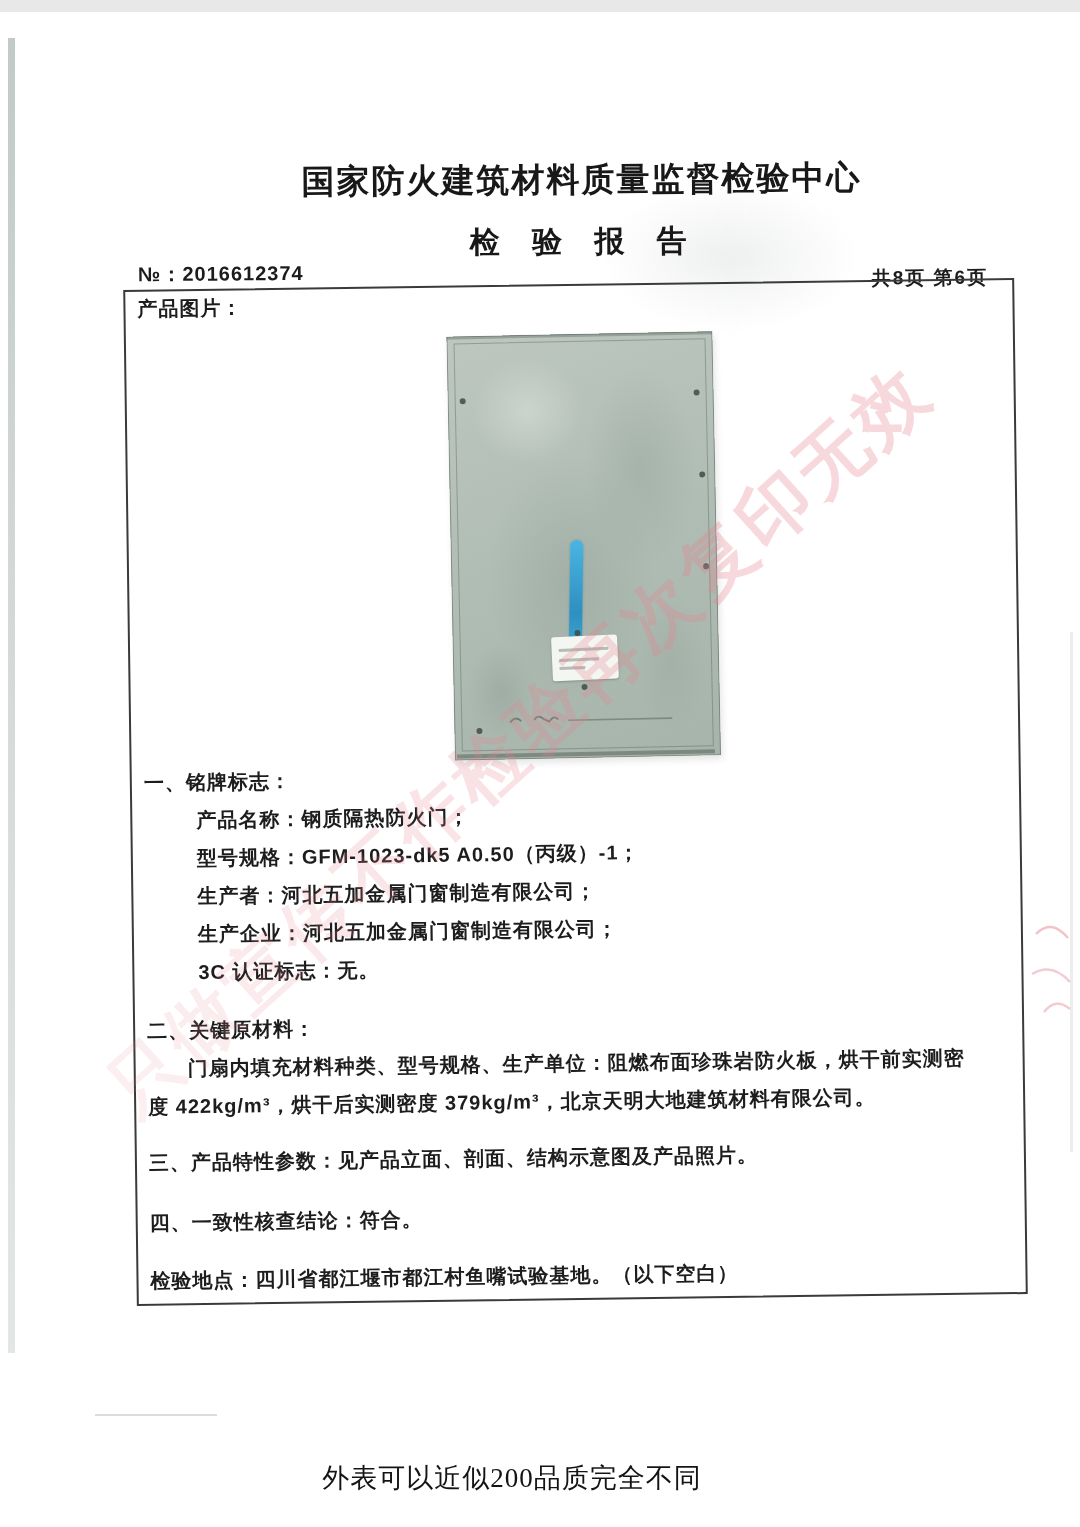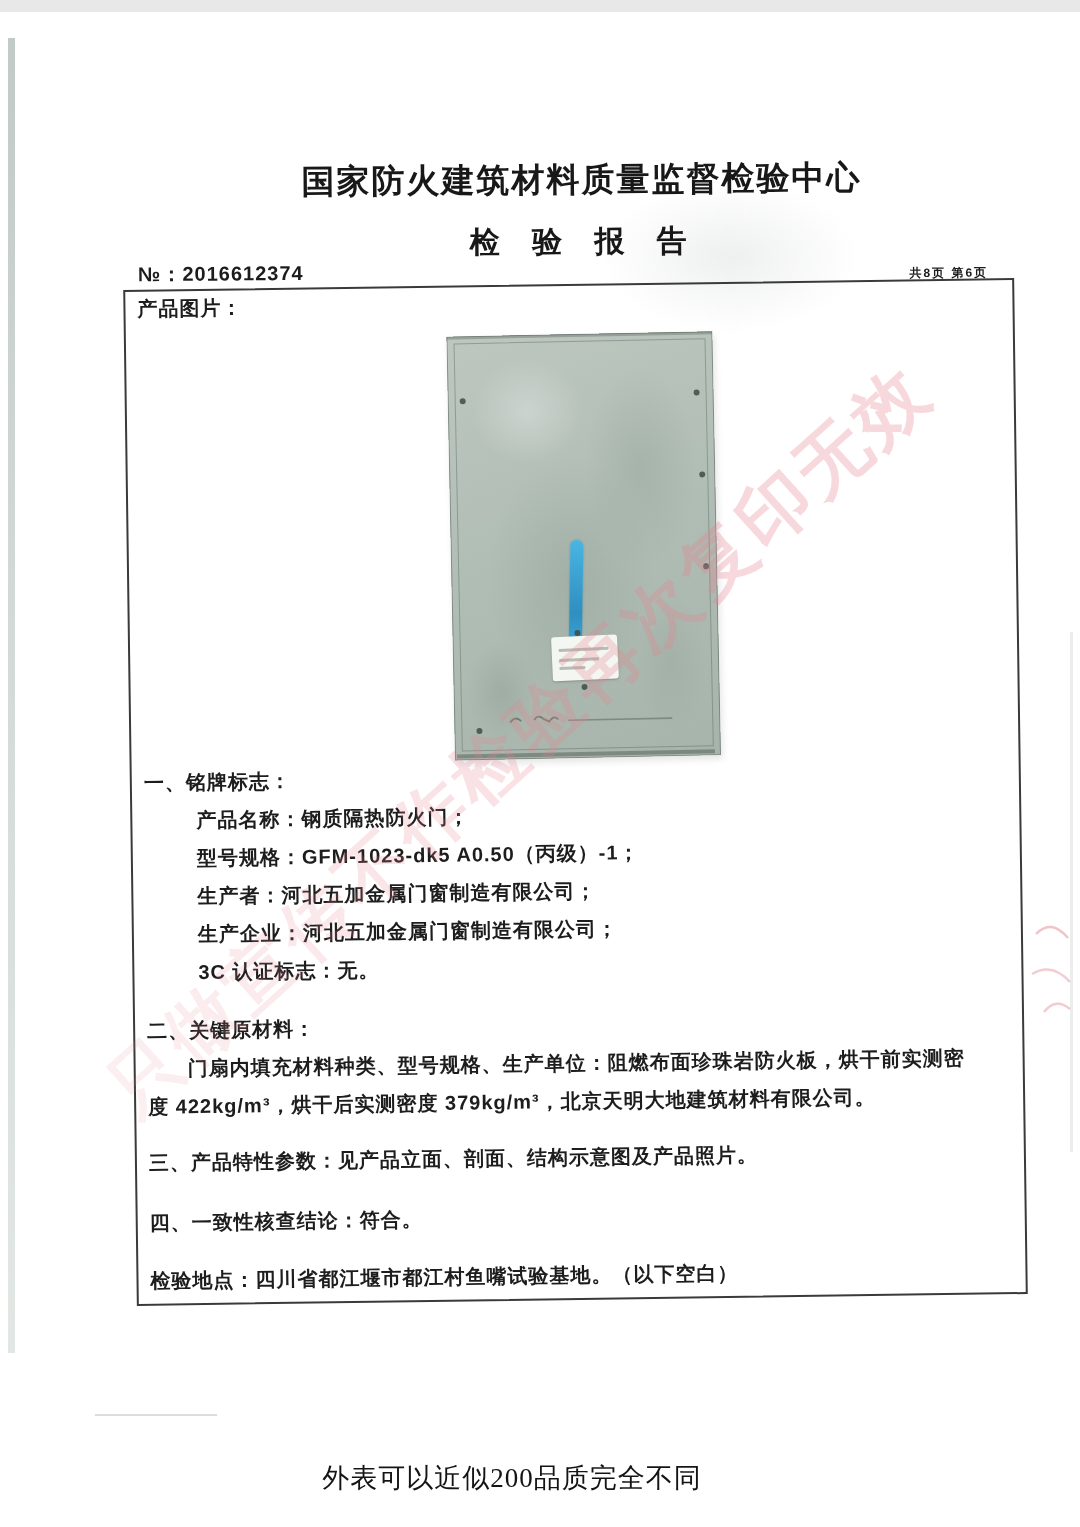--- a/index.html
+++ b/index.html
@@ -16,21 +16,21 @@
   .edge-bottomline{position:absolute;left:95px;top:1402px;width:122px;height:2px;background:#cfd5d2;opacity:.8;}
   .smudge{position:absolute;left:600px;top:170px;width:260px;height:150px;
     background:radial-gradient(closest-side,rgba(198,204,201,.30),rgba(198,204,201,0));filter:blur(4px);}
   
   .header{position:absolute;left:0;top:0;width:1080px;transform:rotate(-0.45deg);}
   .org-title{position:absolute;left:80px;top:146px;width:1000px;text-align:center;
     font-size:33px;font-weight:700;letter-spacing:2px;color:#181818;}
   .report-title{position:absolute;left:80px;top:210px;width:1000px;text-align:center;
     font-size:30px;font-weight:700;letter-spacing:7px;word-spacing:10px;color:#181818;}
   .report-no{position:absolute;left:136px;top:246px;font-size:20px;font-weight:700;letter-spacing:1px;}
-  .page-info{position:absolute;right:94px;top:256px;font-size:12px;font-weight:700;letter-spacing:2px;}
+  .page-info{position:absolute;right:94px;top:256px;font-size:19px;font-weight:700;letter-spacing:2px;}
   
   .box{position:absolute;left:130px;top:272px;width:891px;height:1016px;
     border:2px solid #3a3a3a;transform:rotate(-0.77deg);box-sizing:border-box;}
   .box .t{position:absolute;font-size:20px;font-weight:700;letter-spacing:1px;color:#1d1d1d;white-space:nowrap;}
   .photo-label{left:12px;top:4px;}
   .s1-title{left:12px;top:478px;}
   .item-0{left:64px;top:516px;}
   .item-1{left:64px;top:554px;}
   .item-2{left:64px;top:592px;}
   .item-3{left:64px;top:630px;}

